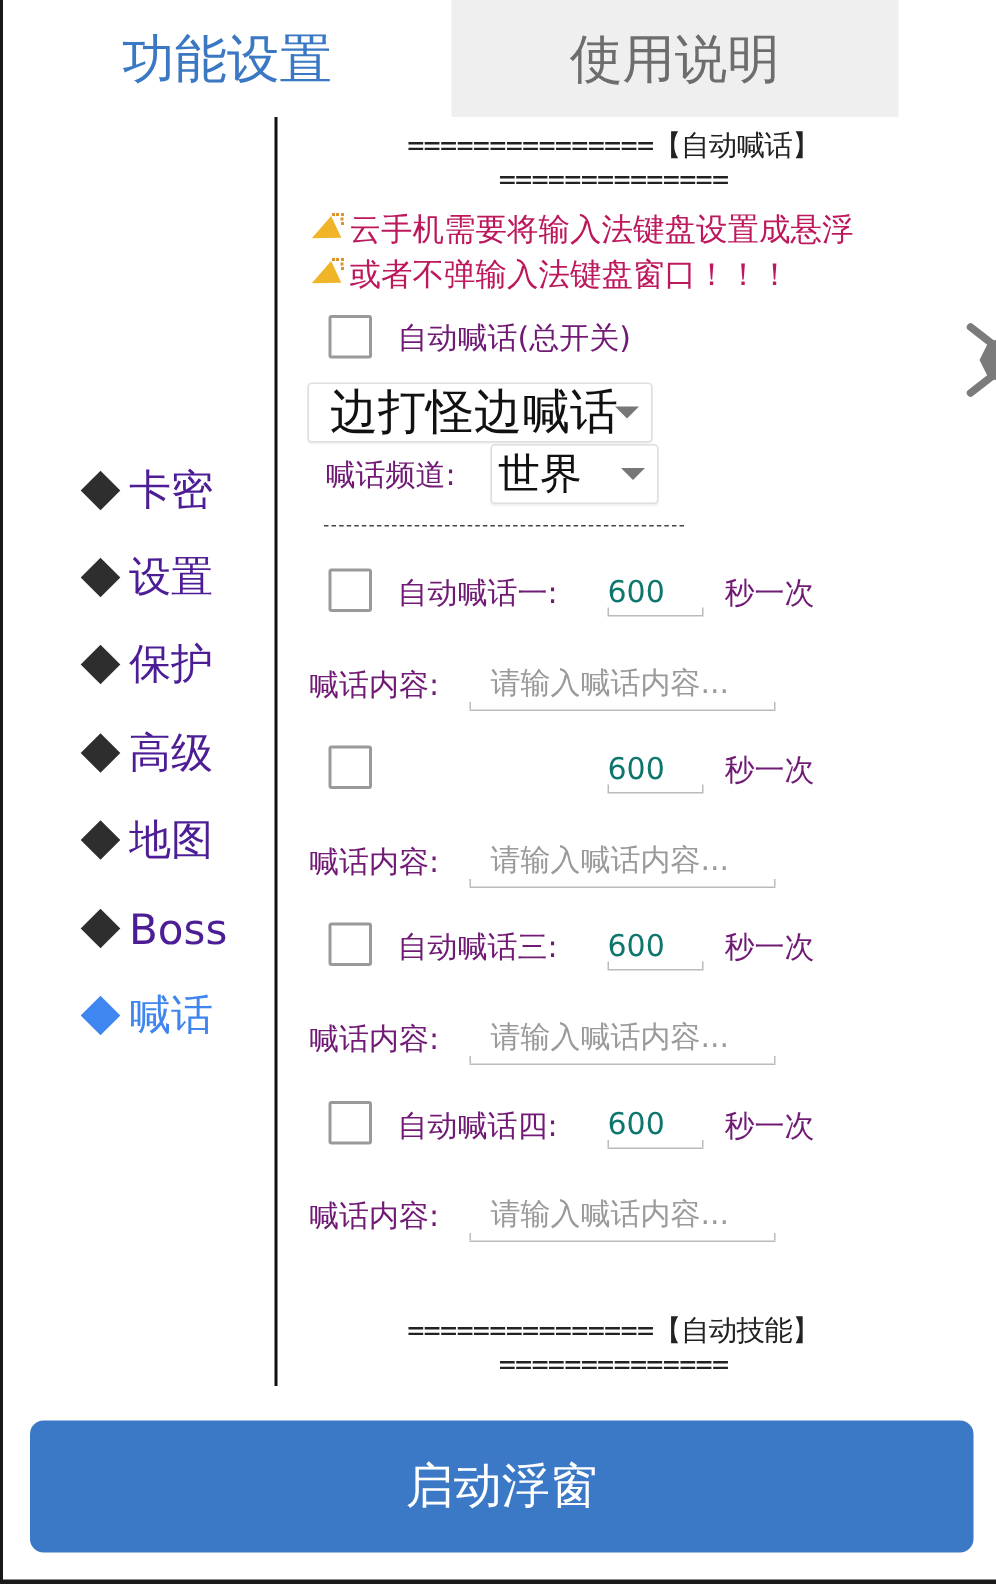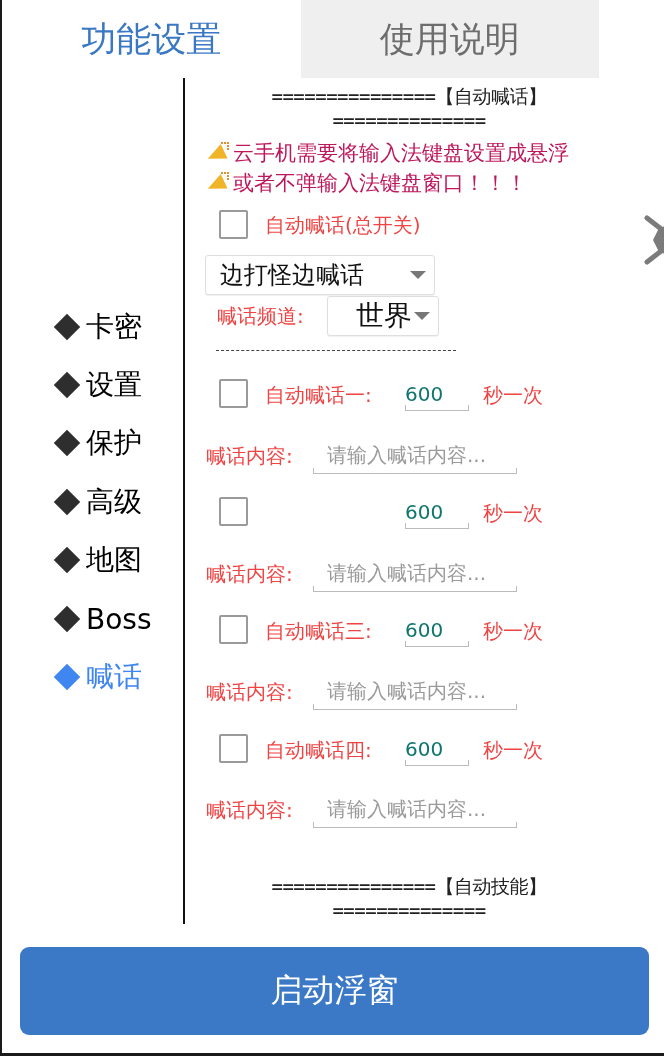--- a/index.html
+++ b/index.html
@@ -10,37 +10,37 @@
     background: #ffffff; overflow: hidden;
   }
   
   .tabs { position: absolute; left: 0; top: 0; width: 597px; height: 78px; display: flex; }
   .tab { height: 78px; display: flex; align-items: center; justify-content: center; font-size: 35px; cursor: pointer; }
   .tab.active { width: 331px; background: #ffffff; color: #3a78c4; }
   .tab.inactive { width: 331px; background: #efefef; color: #6d6d6d; }
 
   
   .sidebar { position: absolute; left: 0; top: 78px; width: 180px; height: 846px; }
-  .side-item { position: absolute; left: 50px; height: 40px; display: flex; align-items: center; font-size: 28px; color: #000000; cursor: pointer; white-space: nowrap; }
+  .side-item { position: absolute; left: 50px; height: 40px; display: flex; align-items: center; font-size: 28px; color: #4c1d95; cursor: pointer; white-space: nowrap; }
   .side-item .dia { display: inline-block; width: 22px; height: 22px; background: #2e2e2e; transform: rotate(45deg) scale(0.85); margin-right: 8px; margin-left: 4px; }
   .side-item.active { color: #3f86f0; }
   .side-item.active .dia { background: #3f86f0; }
 
   .vdivider { position: absolute; left: 181px; top: 78px; width: 2px; height: 846px; background: #111; }
 
   
   .content { position: absolute; left: 183px; top: 78px; width: 479px; height: 846px; }
   .eq { position: absolute; left: 0; width: 400px; text-align: center; font-size: 19px; color: #222; font-family: "DejaVu Sans Mono", "Liberation Mono", monospace; letter-spacing: -0.5px; white-space: nowrap; padding-left: 48px; }
   .notice { position: absolute; left: 20px; font-size: 21px; color: #be185d; display: flex; align-items: center; white-space: nowrap; }
   .megaphone { width: 26px; height: 22px; position: relative; margin-right: 2px; }
   .megaphone::before { content: ""; position: absolute; left: 2px; top: 5px; width: 0; height: 0; border-top: 8px solid transparent; border-bottom: 8px solid transparent; border-right: 18px solid #f0b429; transform: rotate(-25deg); }
   .megaphone::after { content: ""; position: absolute; left: 16px; top: 0; width: 6px; height: 6px; border-top: 2px dotted #e0922a; border-right: 2px dotted #e0922a; }
 
   .checkbox { position: absolute; width: 29px; height: 29px; border: 2px solid #9a9a9a; border-radius: 2px; background: #fff; cursor: pointer; }
-  .label { position: absolute; font-size: 20px; color: #ef4444; white-space: nowrap; }
+  .label { position: absolute; font-size: 20px; color: #701a75; white-space: nowrap; }
   .select { position: absolute; border: 1px solid #dedede; border-radius: 3px; background: #fff; display: flex; align-items: center; cursor: pointer; box-shadow: 0 1px 1px rgba(0,0,0,0.06); }
   .select .val { color: #111; white-space: nowrap; }
   .select .arrow { position: absolute; right: 8px; top: 50%; margin-top: -4px; width: 0; height: 0; border-left: 8px solid transparent; border-right: 8px solid transparent; border-top: 8px solid #777; }
   .dashline { position: absolute; left: 31px; top: 272px; width: 240px; height: 0; border-top: 1px dashed #444; }
 
   .num-input { position: absolute; width: 64px; height: 32px; font-size: 20px; color: #0f766e; text-align: left; line-height: 30px; border-bottom: 1px solid #bbb; cursor: text; }
   .num-input::before, .num-input::after { content: ""; position: absolute; bottom: 0; width: 1px; height: 5px; background: #bbb; }
   .num-input::before { left: 0; } .num-input::after { right: 0; }
   .text-input { position: absolute; width: 204px; height: 34px; font-size: 20px; color: #9a9a9a; padding-left: 14px; line-height: 30px; border-bottom: 1px solid #bbb; cursor: text; white-space: nowrap; }
   .text-input::before, .text-input::after { content: ""; position: absolute; bottom: 0; width: 1px; height: 5px; background: #bbb; }
@@ -102,27 +102,27 @@
       <span>云手机需要将输入法键盘设置成悬浮</span>
     </div>
     <div class="notice" style="top:91px">
       <span class="megaphone"></span>
       <span>或者不弹输入法键盘窗口！！！</span>
     </div>
 
     <div class="checkbox" style="left:34px; top:132px"></div>
     <div class="label" style="left:80px; top:134px">自动喊话(总开关)</div>
 
-    <div class="select" style="left:20px; top:177px; width:230px; height:40px; padding-left:14px; font-size:24px;">
+    <div class="select" style="left:20px; top:177px; width:230px; height:40px; padding-left:14px; font-size:32px;">
       <span class="val">边打怪边喊话</span>
       <span class="arrow"></span>
     </div>
 
     <div class="label" style="left:32px; top:225px">喊话频道:</div>
-    <div class="select" style="left:142px; top:218px; width:112px; height:40px; padding-left:28px; font-size:28px;">
+    <div class="select" style="left:142px; top:218px; width:112px; height:40px; padding-left:4px; font-size:28px;">
       <span class="val">世界</span>
       <span class="arrow"></span>
     </div>
 
     <div class="dashline"></div>
 
     <div class="checkbox" style="left:34px; top:301px"></div>
     <div class="label" style="left:80px; top:304px">自动喊话一:</div>
     <div class="num-input" style="left:220px; top:301px">600</div>
     <div class="label" style="left:298px; top:304px">秒一次</div>

